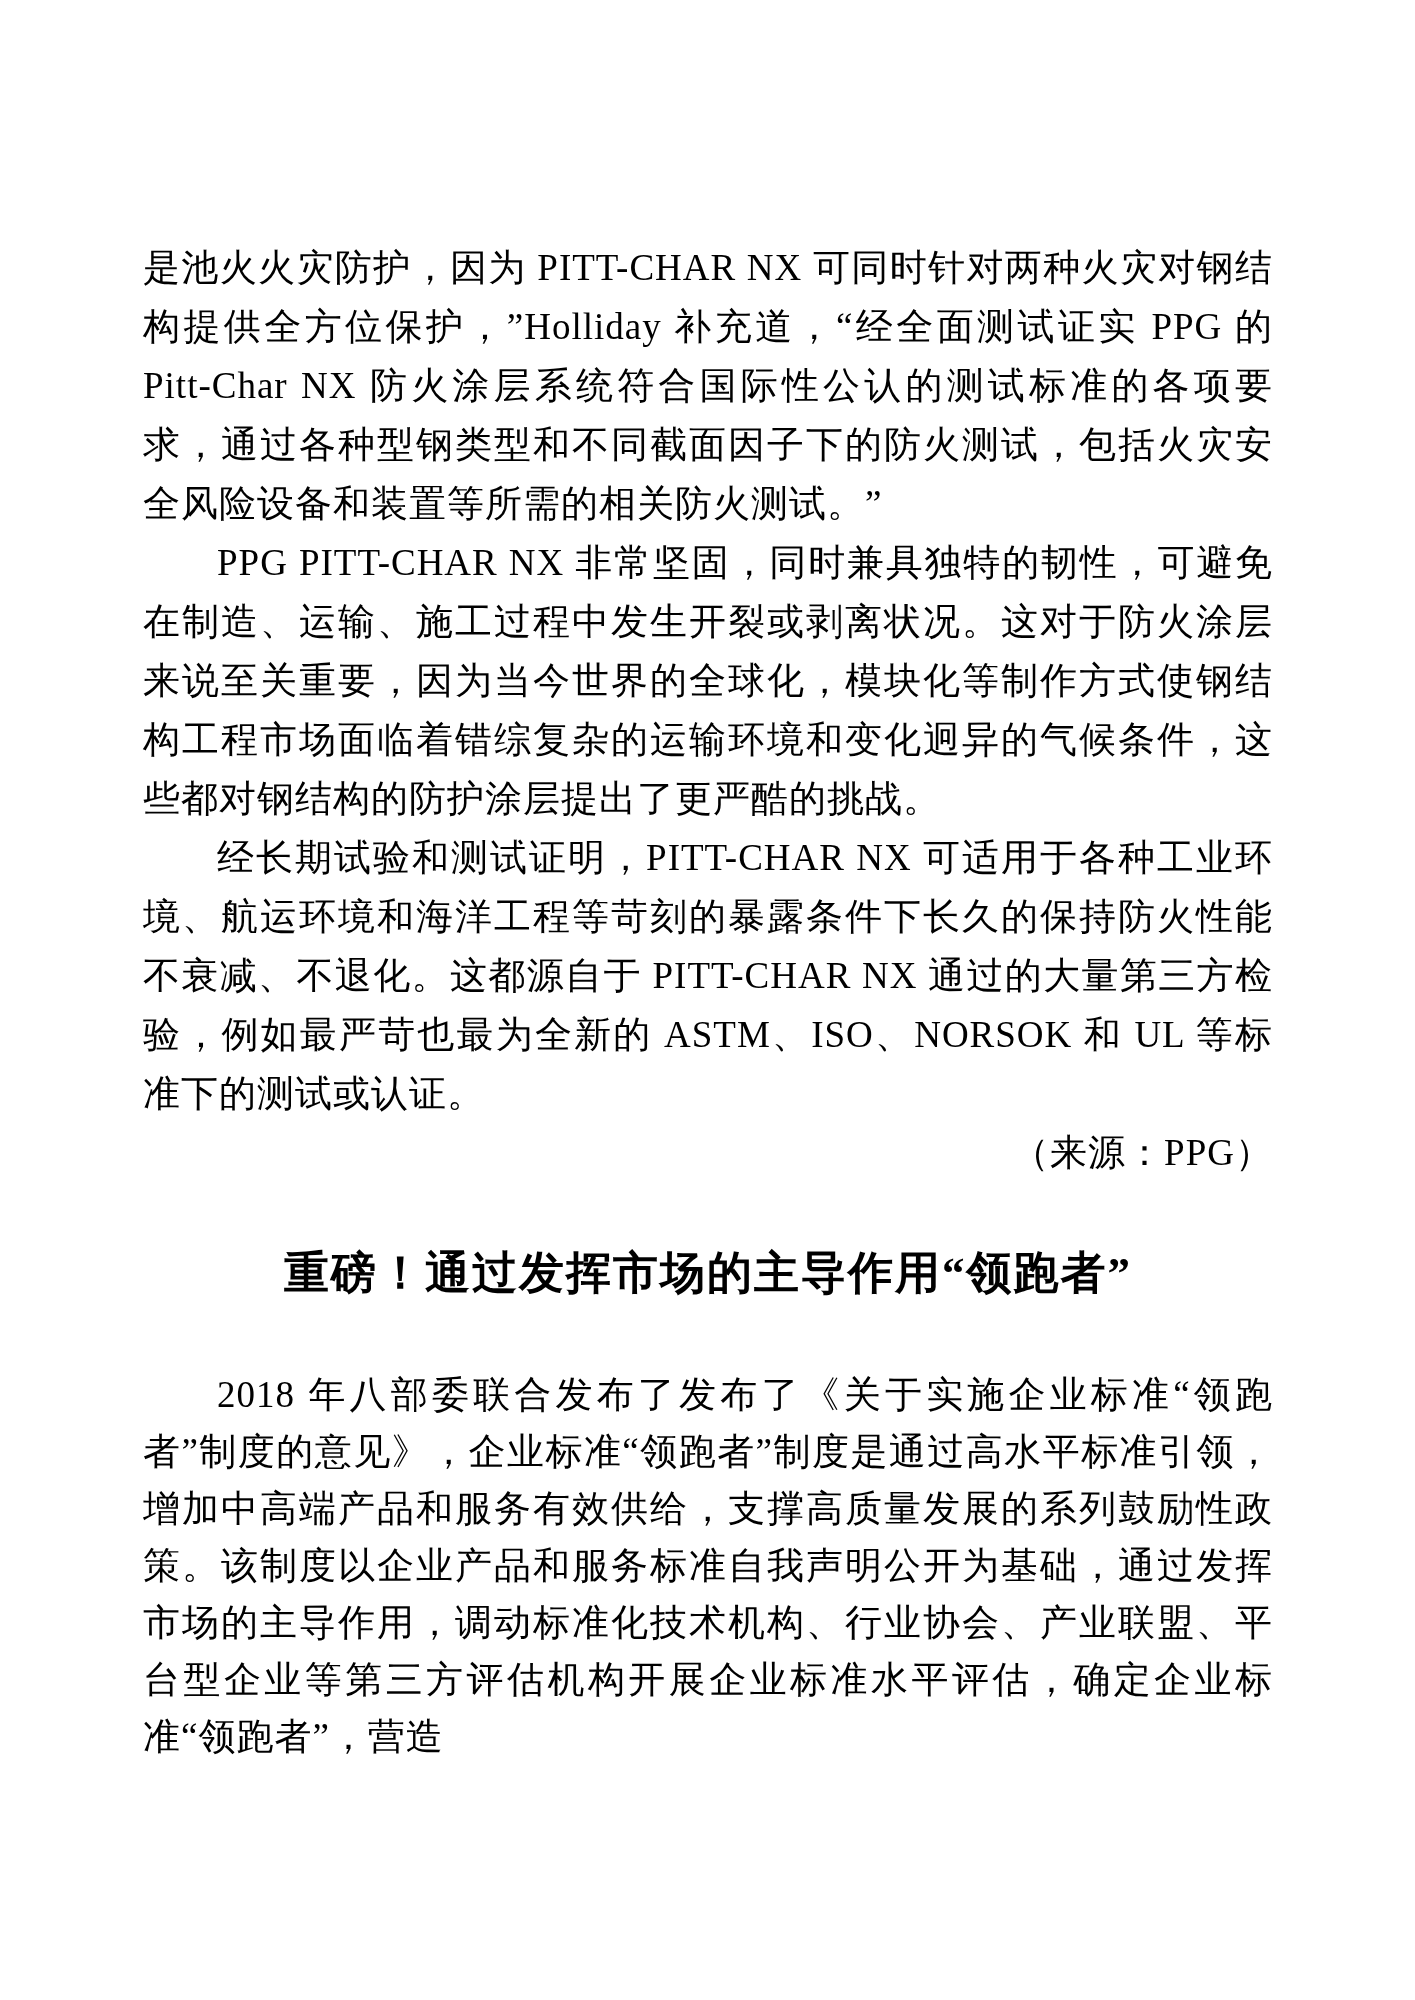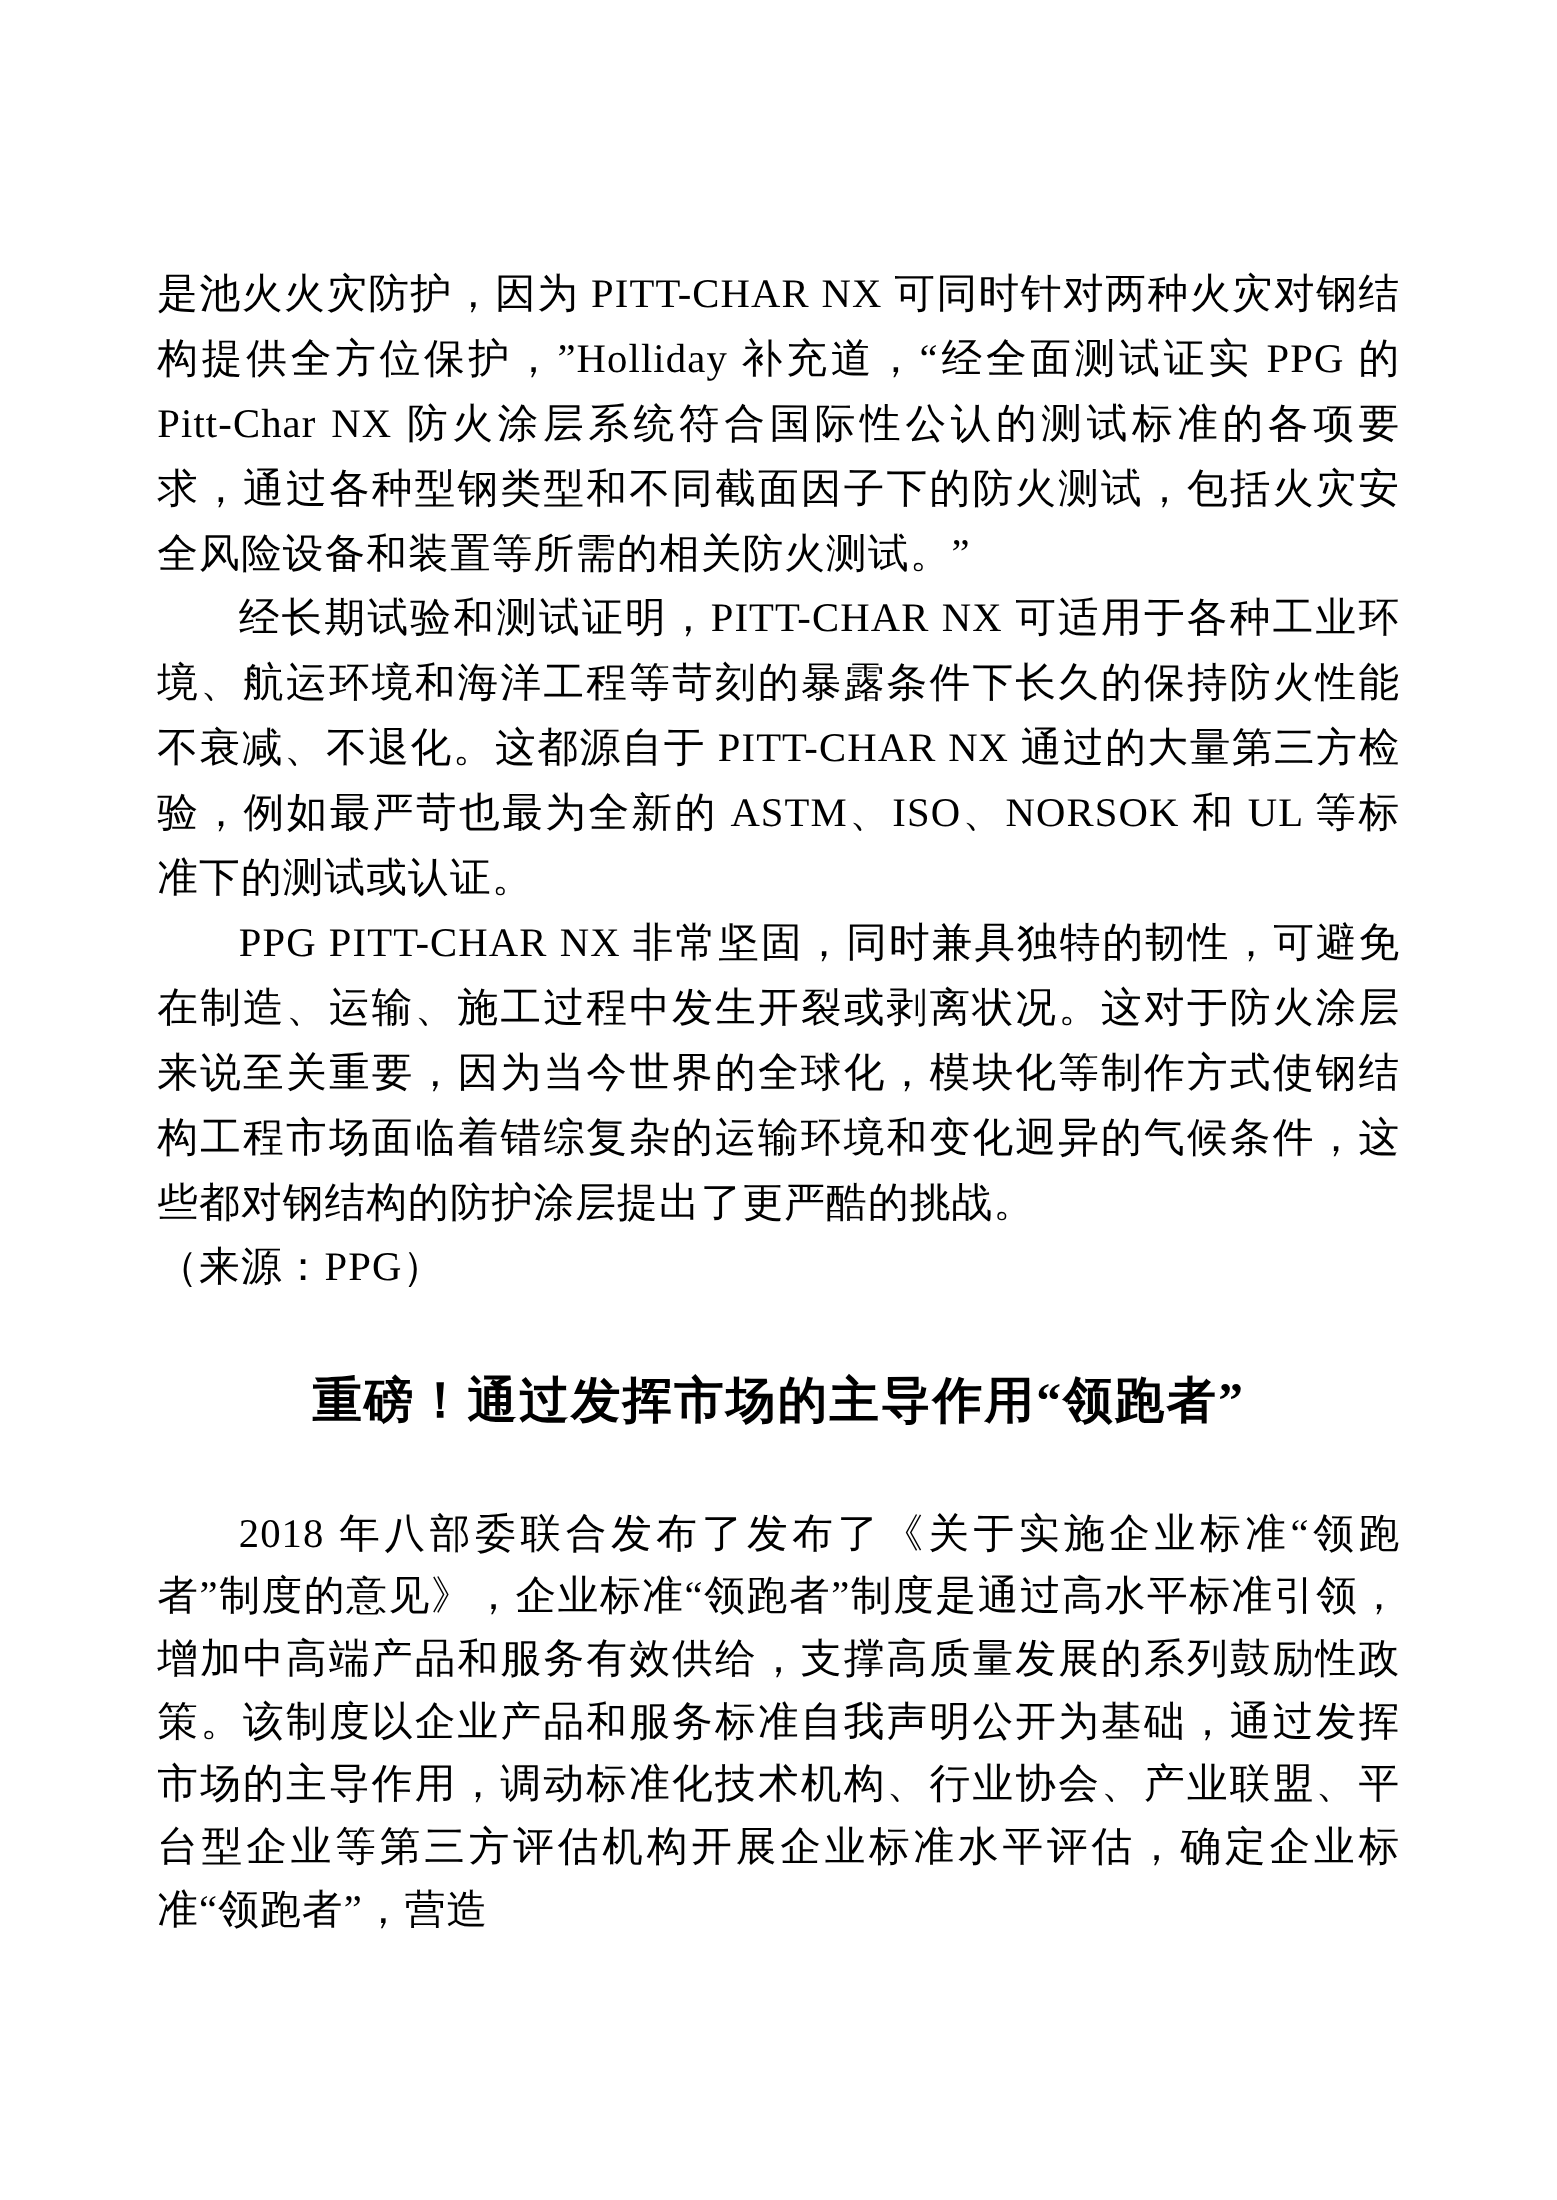--- a/index.html
+++ b/index.html
@@ -25,21 +25,21 @@
   .body-par {
     font-size: 37px;
     line-height: 59px;
     text-align: justify;
     letter-spacing: 1px;
   }
   .indent { text-indent: 74px; }
   .source-line {
     font-size: 37px;
     line-height: 59px;
-    text-align: left;
+    text-align: right;
     letter-spacing: 1px;
   }
   .headline {
     font-size: 45px;
     line-height: 66px;
     font-weight: 700;
     text-align: center;
     letter-spacing: 2px;
     margin-top: 58px;
   }
@@ -58,22 +58,22 @@
   }
 </style>
 </head>
 <body>
 
 <div class="page">
   <main class="content">
 
     <section class="article-ppg">
       <p class="body-par">是池火火灾防护，因为 PITT-CHAR NX 可同时针对两种火灾对钢结构提供全方位保护，”Holliday 补充道，“经全面测试证实 PPG 的 Pitt-Char NX 防火涂层系统符合国际性公认的测试标准的各项要求，通过各种型钢类型和不同截面因子下的防火测试，包括火灾安全风险设备和装置等所需的相关防火测试。”</p>
+      <p class="body-par indent">PPG PITT-CHAR NX 非常坚固，同时兼具独特的韧性，可避免在制造、运输、施工过程中发生开裂或剥离状况。这对于防火涂层来说至关重要，因为当今世界的全球化，模块化等制作方式使钢结构工程市场面临着错综复杂的运输环境和变化迥异的气候条件，这些都对钢结构的防护涂层提出了更严酷的挑战。</p>
       <p class="body-par indent">经长期试验和测试证明，PITT-CHAR NX 可适用于各种工业环境、航运环境和海洋工程等苛刻的暴露条件下长久的保持防火性能不衰减、不退化。这都源自于 PITT-CHAR NX 通过的大量第三方检验，例如最严苛也最为全新的 ASTM、ISO、NORSOK 和 UL 等标准下的测试或认证。</p>
-      <p class="body-par indent">PPG PITT-CHAR NX 非常坚固，同时兼具独特的韧性，可避免在制造、运输、施工过程中发生开裂或剥离状况。这对于防火涂层来说至关重要，因为当今世界的全球化，模块化等制作方式使钢结构工程市场面临着错综复杂的运输环境和变化迥异的气候条件，这些都对钢结构的防护涂层提出了更严酷的挑战。</p>
       <p class="source-line">（来源：PPG）</p>
     </section>
 
     <section class="article-standard">
       <h1 class="headline">重磅！通过发挥市场的主导作用“领跑者”</h1>
       <p class="body-par indent">2018 年八部委联合发布了发布了《关于实施企业标准“领跑者”制度的意见》，企业标准“领跑者”制度是通过高水平标准引领，增加中高端产品和服务有效供给，支撑高质量发展的系列鼓励性政策。该制度以企业产品和服务标准自我声明公开为基础，通过发挥市场的主导作用，调动标准化技术机构、行业协会、产业联盟、平台型企业等第三方评估机构开展企业标准水平评估，确定企业标准“领跑者”，营造</p>
     </section>
 
   </main>
 

